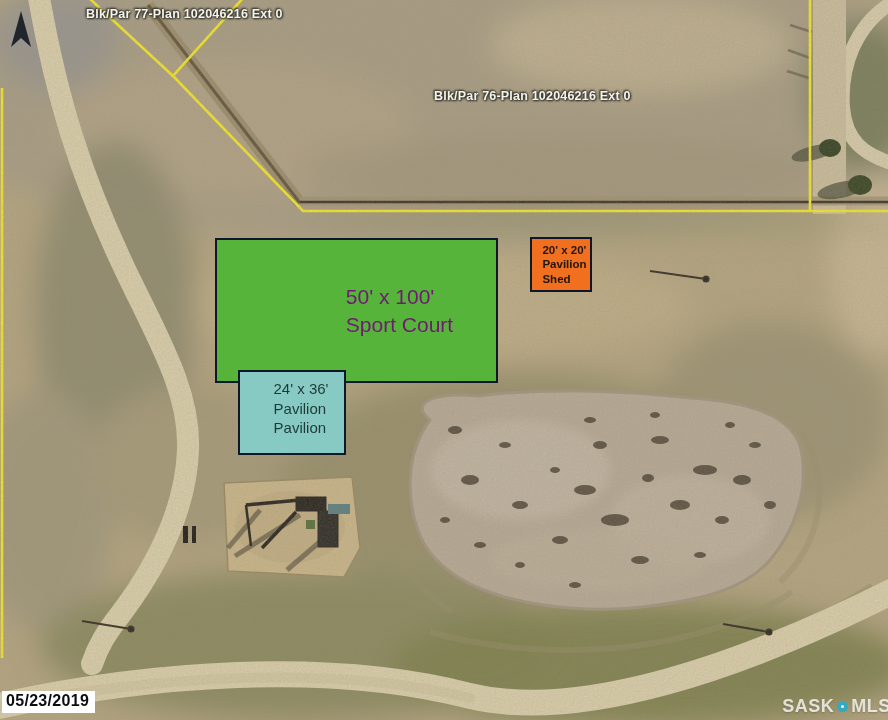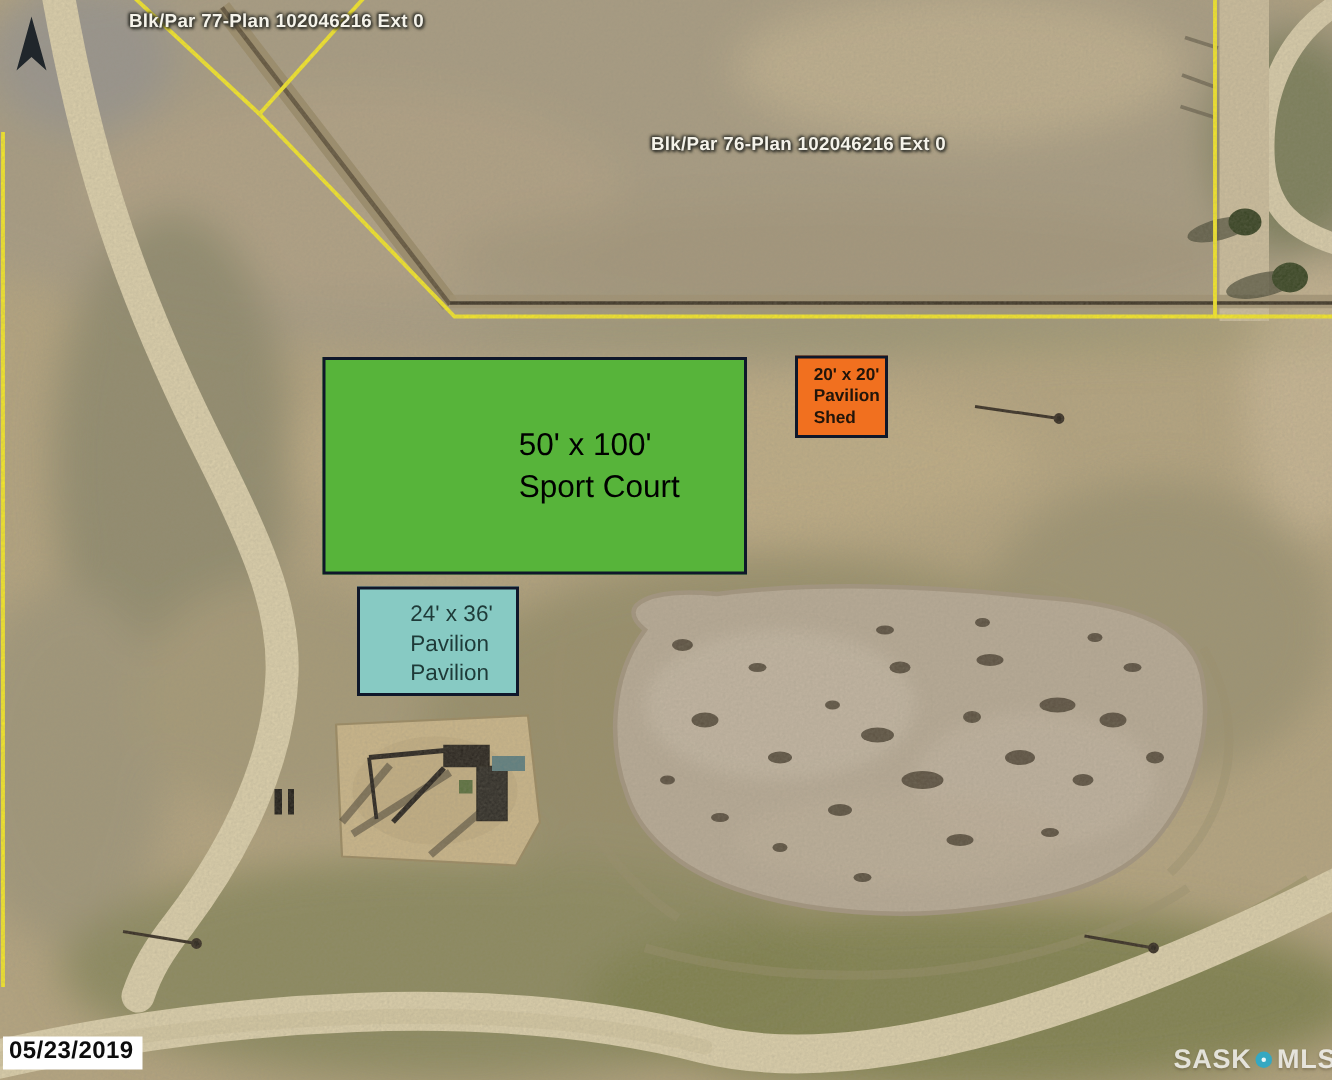--- a/index.html
+++ b/index.html
@@ -22,31 +22,31 @@
   .anno{
     position:absolute;box-sizing:border-box;border:2px solid #0f172a;
     display:flex;flex-direction:column;justify-content:flex-start;align-items:center;
   }
   .anno .lines{white-space:nowrap;}
   #court{
     left:215px;top:238px;width:283px;height:145px;
     background:var(--court-green,#57b43a);
   }
   #court .lines{
-    margin:43px 0 0 86px;font-size:21px;line-height:1.32;color:#000000;
+    margin:43px 0 0 86px;font-size:21px;line-height:1.32;color:#701a75;
   }
   #shed{
     left:530px;top:237px;width:62px;height:55px;border-width:2px;
     background:var(--shed-orange,#f1701f);
   }
   #shed .lines{
     margin:4px 0 0 7px;font-size:11.5px;line-height:1.25;font-weight:600;color:#22150a;
   }
   #pavilion{
-    left:238px;top:391px;width:108px;height:73px;border-width:2.5px;
+    left:238px;top:370px;width:108px;height:85px;border-width:2.5px;
     background:var(--pavilion-teal,#87cac3);
   }
   #pavilion .lines{
     margin:7px 0 0 18px;font-size:15px;line-height:1.3;font-weight:500;color:#1e3a38;
   }
   
   #date-stamp{
     left:2px;top:691px;background:#ffffff;color:#0d0d0d;
     font-size:16px;font-weight:700;padding:1px 6px 3px 4px;letter-spacing:.3px;
   }

